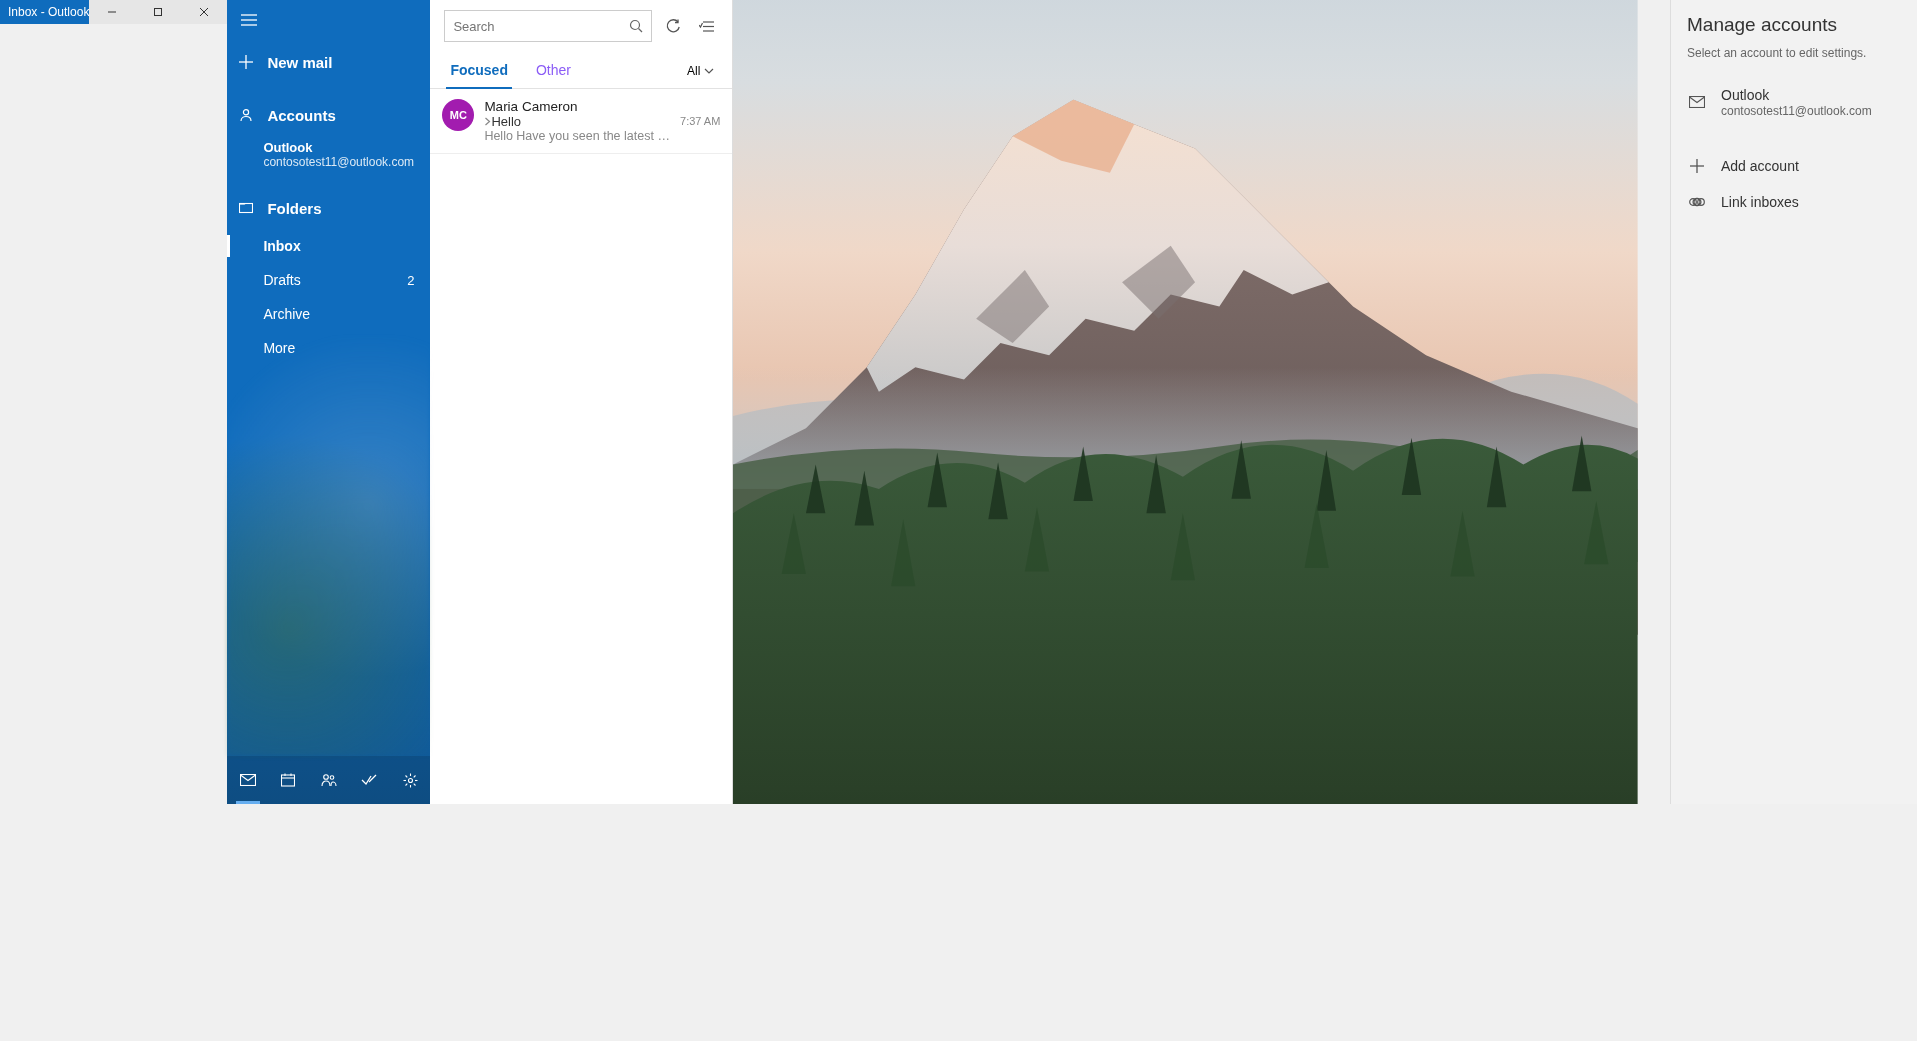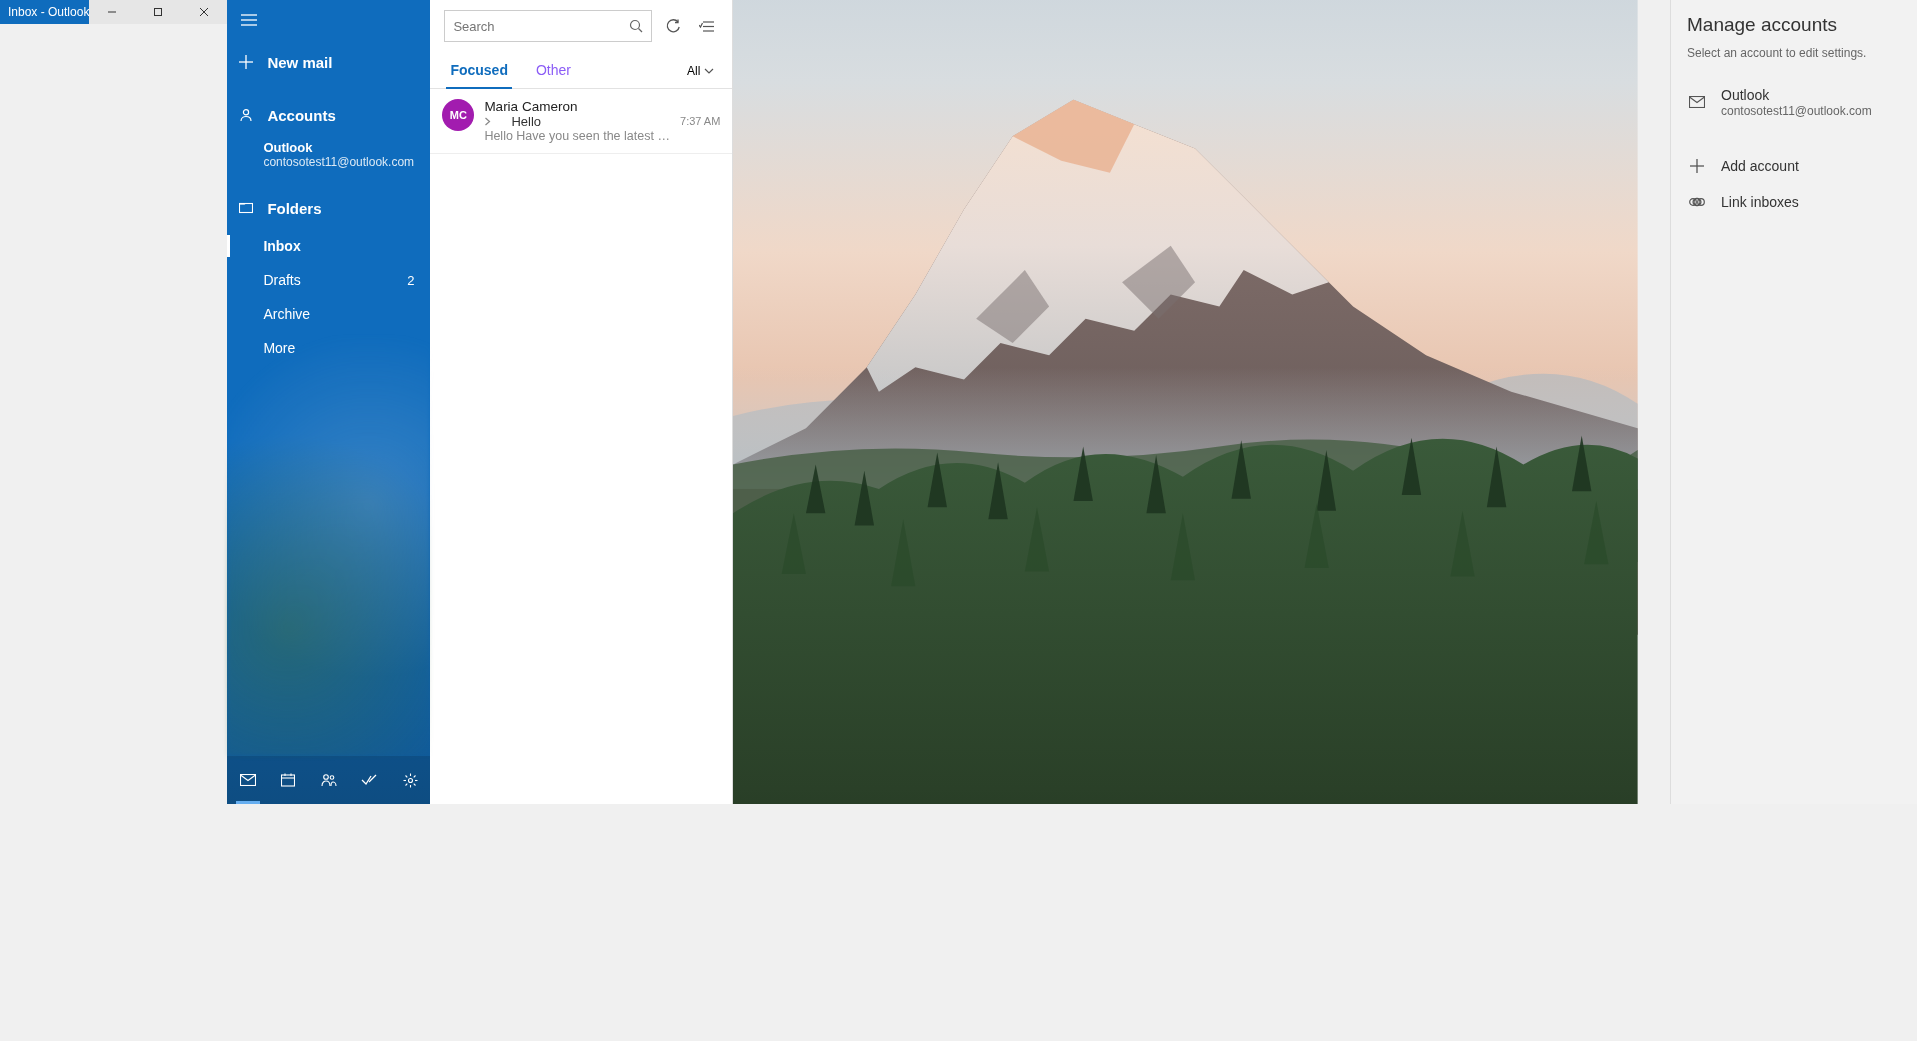--- a/index.html
+++ b/index.html
@@ -42,21 +42,21 @@
   .toolbtn { width:24px; height:24px; display:flex; align-items:center; justify-content:center; cursor:pointer; color:#555;}
   .tabs { display:flex; align-items:center; padding:6px 14px 0 16px; border-bottom:1px solid #e2e2e2; }
   .tab { padding:8px 4px 10px 4px; margin-right:20px; font-size:14px; color:#8b5cf6; cursor:pointer; position:relative;}
   .tab.active { color:#0f6cbd; font-weight:600;}
   .tab.active::after { content:""; position:absolute; left:0; right:0; bottom:-1px; height:2px; background:#0f6cbd;}
   .filterbtn { margin-left:auto; display:flex; align-items:center; gap:4px; font-size:12px; color:#000000; cursor:pointer; padding:4px;}
   .msg { display:flex; padding:10px 12px; border-bottom:1px solid #eee; cursor:pointer;}
   .avatar { width:32px; height:32px; border-radius:50%; background:#a21caf; color:#fff; font-size:11px; font-weight:600; display:flex; align-items:center; justify-content:center; flex-shrink:0; margin-right:10px;}
   .msg-body { flex:1; min-width:0;}
   .msg-sender { font-size:13.5px; color:#222;}
-  .msg-subject-row { display:flex; align-items:center; gap:20px;}
+  .msg-subject-row { display:flex; align-items:center; gap:0;}
   .msg-subject { font-size:13px; color:#333;}
   .chev { color:#888; font-size:10px;}
   .msg-preview { font-size:12.5px; color:#888; white-space:nowrap; overflow:hidden; text-overflow:ellipsis;}
   .msg-time { font-size:11px; color:#888; align-self:flex-start; margin-top:16px; margin-left:6px;}
   
   .reading { flex:1; position:relative; overflow:hidden;}
   .mountain-svg { width:100%; height:100%; display:block;}
   
   .rightpanel { width:247px; background:#f2f2f2; display:flex; flex-direction:column; border-left:1px solid #ddd;margin-left:32px;}
   .rightpanel h2 { font-size:19px; font-weight:400; color:#333; padding:14px 16px 10px 16px;}

